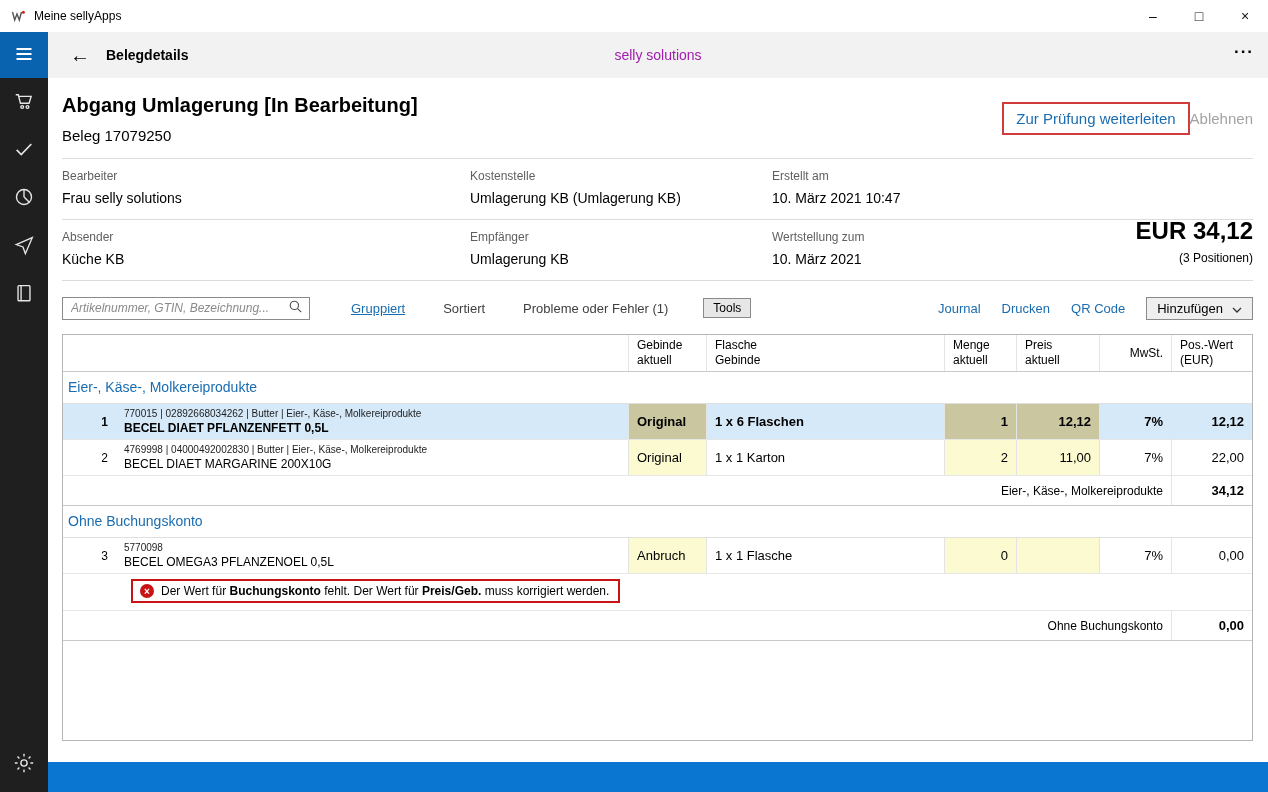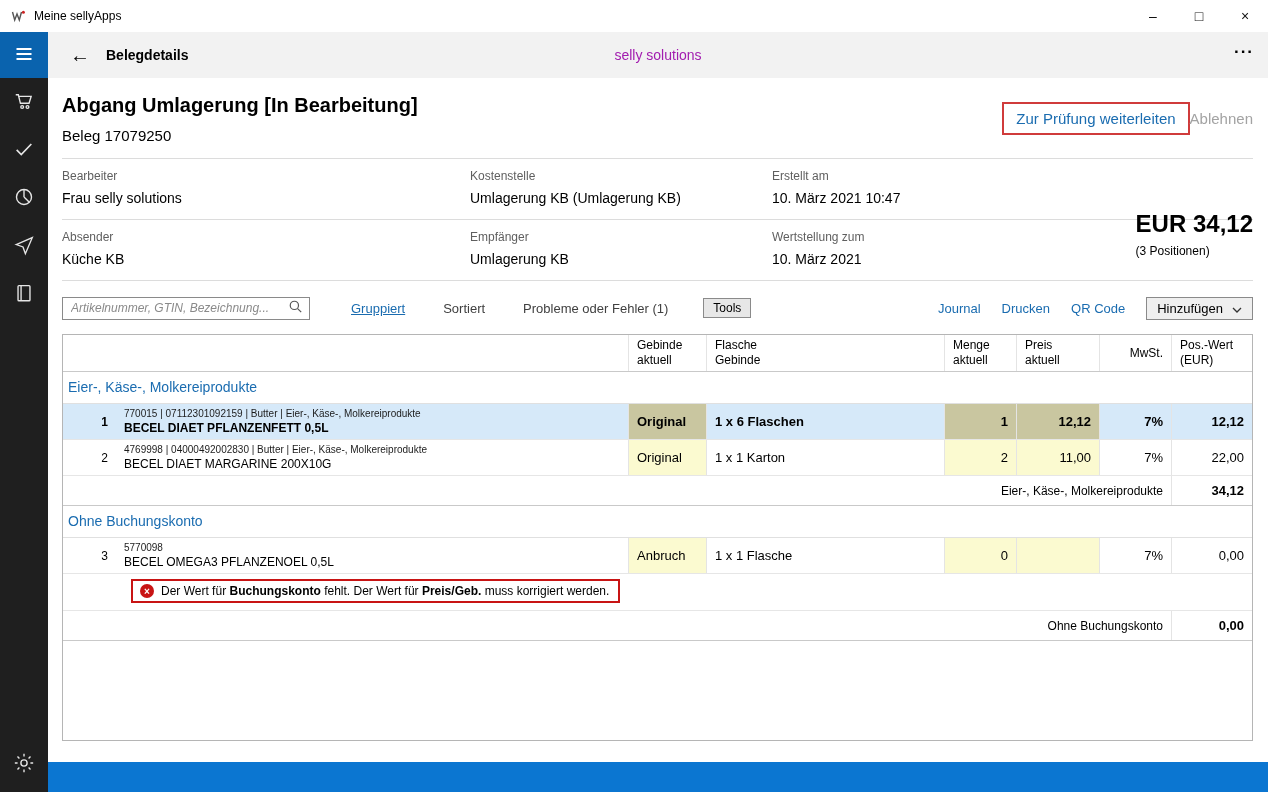--- a/index.html
+++ b/index.html
@@ -38,21 +38,21 @@
   .doc-title { font-size:20px; font-weight:bold; }
   .doc-number { font-size:15px; margin-top:10px; }
   .doc-actions { display:flex; align-items:center; margin-top:8px; }
   .btn-forward { font-size:15px; color:#1a6cb0; border:2px solid #d03b3b; background:#fff; padding:6px 12px; }
   .btn-reject  { font-size:15px; color:#a3a3a3; border:none; background:none; }
 
   .info { margin-top:14px; border-top:1px solid #dcdcdc; position:relative; }
   .info-row { display:grid; grid-template-columns:408px 302px 1fr; padding:10px 0 13px; border-bottom:1px solid #dcdcdc; }
   .f-label { font-size:12px; color:#5f5f5f; margin-bottom:7px; }
   .f-value { font-size:14px; }
-  .total-box { position:absolute; right:0; bottom:23px; }
+  .total-box { position:absolute; right:0; bottom:16px; text-align:right; }
   .total-amount { font-size:24px; font-weight:bold; }
   .total-sub { font-size:12px; margin-top:6px; }
 
   
   .toolbar { margin-top:15px; display:flex; align-items:center; height:24px; }
   .search-box { width:248px; height:23px; border:1px solid #8a8a8a; display:flex; align-items:center; padding:0 6px 0 8px; background:#fff; }
   .search-box input { border:none; outline:none; flex:1; font-size:12px; font-family:inherit; min-width:0; }
   .search-box input::placeholder { font-style:italic; color:#8a8a8a; }
   .tb-link { background:none; border:none; font-size:13px; font-family:inherit; color:#404040; }
   .lnk-grouped { margin-left:41px; color:#1a6cb0; text-decoration:underline; }
@@ -275,21 +275,21 @@
           <div class="th vline right">MwSt.</div>
           <div class="th vline">Pos.-Wert
 (EUR)</div>
         </div>
 
         <button class="ghead">Eier-, Käse-, Molkereiprodukte</button>
 
         <div class="trow sel">
           <div class="c c-num">1</div>
           <div class="c c-desc">
-            <div class="meta">770015 | 07112301092159 | Butter | Eier-, Käse-, Molkereiprodukte</div>
+            <div class="meta">770015 | 02892668034262 | Butter | Eier-, Käse-, Molkereiprodukte</div>
             <div class="name">BECEL DIAET PFLANZENFETT 0,5L</div>
           </div>
           <div class="c vline edit">Original</div>
           <div class="c vline">1 x 6 Flaschen</div>
           <div class="c vline c-right edit">1</div>
           <div class="c vline c-right edit">12,12</div>
           <div class="c vline c-right">7%</div>
           <div class="c vline c-right">12,12</div>
         </div>
 

